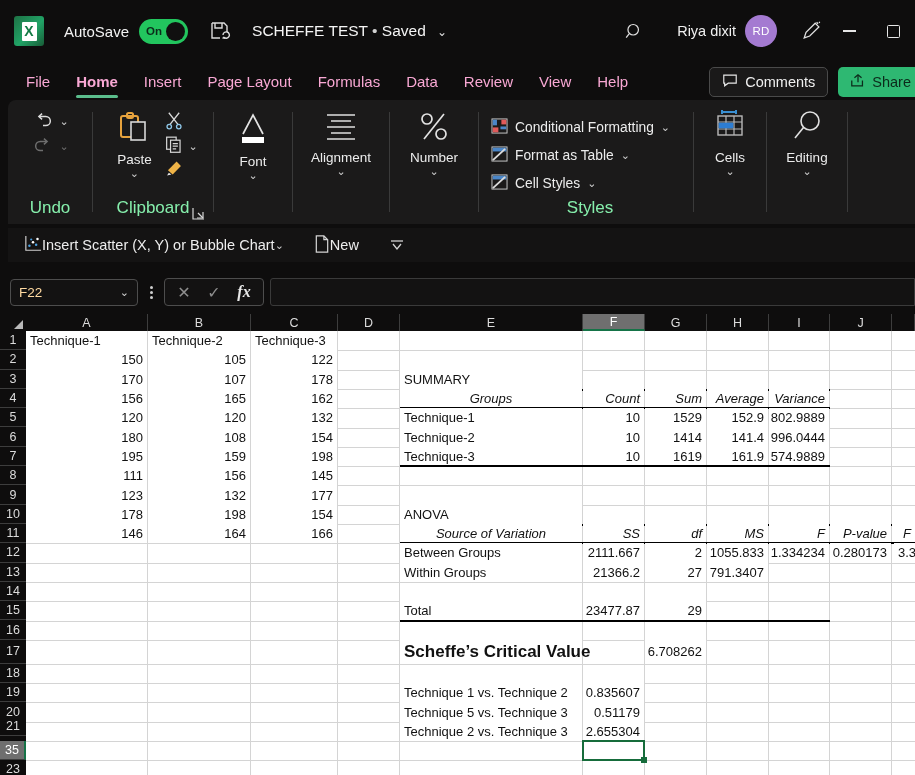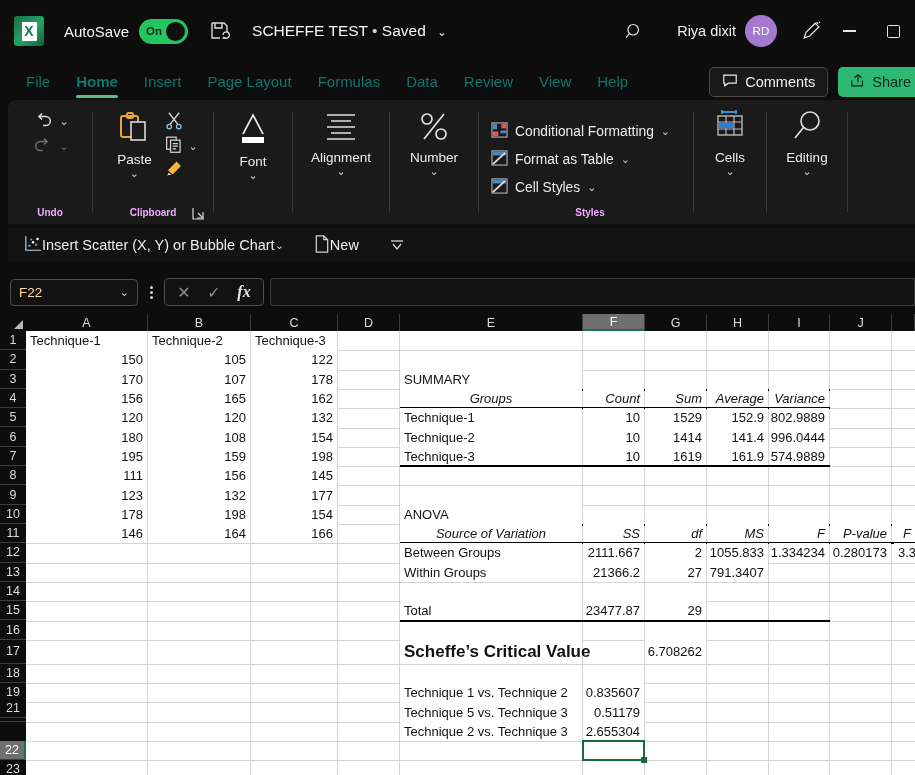--- a/index.html
+++ b/index.html
@@ -37,37 +37,37 @@
   .avatar { margin-left: 9px; width: 32px; height: 32px; border-radius: 50%; background: #a47ad1;
             color: #fff; font-size: 11.5px; display:flex; align-items:center; justify-content:center;
             letter-spacing: .3px; cursor: pointer; }
   .pen-icon { margin-left: 20px; width: 30px; height: 30px; display:flex;align-items:center;justify-content:center; cursor:pointer;}
   .win-btn { width: 44px; height: 34px; display: flex; align-items: center; justify-content: center; cursor: pointer; }
   .win-btn .min { width: 13px; height: 1.5px; background: #e6e6e6; }
   .win-btn .max { width: 13px; height: 13px; border: 1.5px solid #e6e6e6; border-radius: 1.5px; }
 
   
   .tabbar { position: absolute; left: 0; top: 62px; width: 915px; height: 40px; display: flex; align-items: center; }
-  .tab { font-size: 15px; color: #0f766e; padding: 3px 12px 5px 12px; margin-right: 2px; cursor: pointer; position: relative; }
+  .tab { font-size: 15px; color: #f9a8d4; padding: 3px 12px 5px 12px; margin-right: 2px; cursor: pointer; position: relative; }
   .tab.active { font-weight: 600; }
   .tab.active::after { content:""; position:absolute; left: 12px; right: 12px; bottom: -3px; height: 2.5px; background: #5bbd8c; border-radius:2px; }
   .tabbar .spacer { flex: 1; }
   .comments-btn { display:flex; align-items:center; gap:7px; border: 1px solid #4a4a4a; border-radius: 5px;
                   padding: 5px 12px; font-size: 14.5px; color: #f0f0f0; cursor: pointer; background: #1a1919; }
   .share-btn { display:flex; align-items:center; gap:6px; background: #2eb872; color: #0c2b1b;
                border-radius: 5px; padding: 6px 12px; font-size: 14.5px; margin-left: 10px;
                margin-right: -8px; cursor: pointer; font-weight: 500; }
 
   
   .ribbon { position: absolute; left: 8px; top: 100px; width: 907px; height: 124px;
             background: #1b1a1a; border-radius: 8px 0 0 0; display: flex; }
   .rgroup { position: relative; display: flex; flex-direction: column; align-items: center;
             padding: 6px 0 0 0; height: 124px; }
   .rgroup .gbody { flex: 1; display: flex; align-items: flex-start; justify-content: center; }
-  .gname { font-size: 10px; color: #f0abfc; padding-bottom: 6px; font-weight: bold; }
+  .gname { font-size: 17px; color: #86efac; padding-bottom: 6px; }
   .gsep { width: 1px; background: #3a3a3a; height: 100px; align-self: center; }
   .bigbtn { display: flex; flex-direction: column; align-items: center; cursor: pointer; padding: 2px 8px; }
   .bigbtn .lbl { font-size: 13.5px; color: #ececec; margin-top: 2px; }
   .bigbtn .dchev { font-size: 11px; color: #cfcfcf; line-height: 12px; }
   .smallitem { display:flex; align-items:center; gap:7px; font-size: 13.8px; color:#ececec; padding:2px 4px; cursor:pointer; }
   .launcher { position: absolute; right: 8px; bottom: 5px; width: 13px; height: 13px; cursor: pointer; }
 
   
   .qat { position: absolute; left: 8px; top: 228px; width: 907px; height: 34px; background: #141313;
          display: flex; align-items: center; }
@@ -484,22 +484,22 @@
     <div class="rowhdr" style="top:210px;   height:19.3px">11</div>
     <div class="rowhdr" style="top:229.3px; height:19.3px">12</div>
     <div class="rowhdr" style="top:248.6px; height:19.3px">13</div>
     <div class="rowhdr" style="top:267.9px; height:19.3px">14</div>
     <div class="rowhdr" style="top:287.2px; height:19.3px">15</div>
     <div class="rowhdr" style="top:306.5px; height:19.3px">16</div>
     <div class="rowhdr" style="top:325.8px; height:24px">17</div>
     <div class="rowhdr" style="top:349.8px; height:19.3px">18</div>
     <div class="rowhdr" style="top:369.1px; height:19.3px">19</div>
     <div class="rowhdr" style="top:388.4px; height:19.3px">20</div>
-    <div class="rowhdr" style="top:385px; height:19.3px">21</div>
-    <div class="rowhdr sel" style="top:427px; height:19.3px">22</div>
+    <div class="rowhdr" style="top:403px; height:19.3px">21</div>
+    <div class="rowhdr sel" style="top:427px; height:19.3px">35</div>
     <div class="rowhdr" style="top:446.3px; height:19.3px">23</div>
 
     <div class="cellsarea">
 
       <div class="gline-v" style="left:121px"></div>
       <div class="gline-v" style="left:224px"></div>
       <div class="gline-v" style="left:311px"></div>
       <div class="gline-v" style="left:373px"></div>
       <div class="gline-v" style="left:556px"></div>
       <div class="gline-v" style="left:618px"></div>

